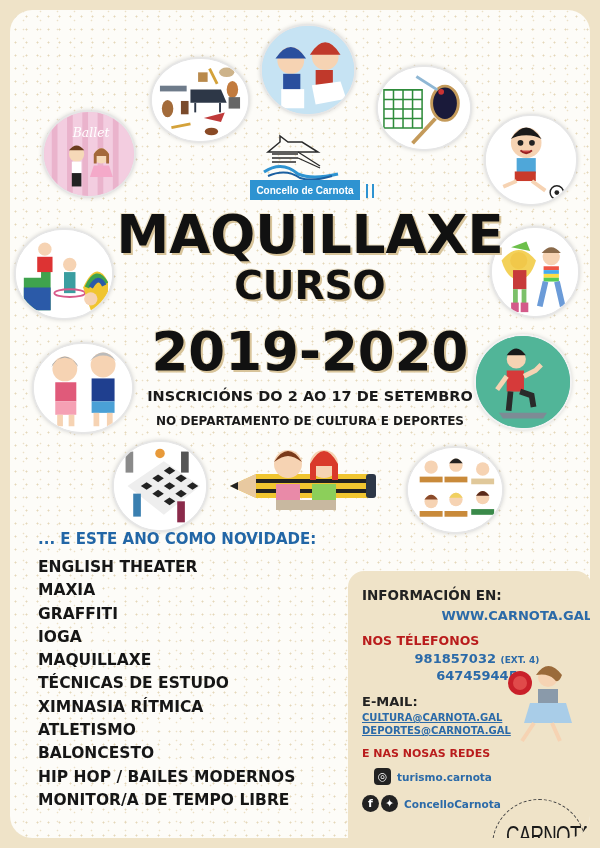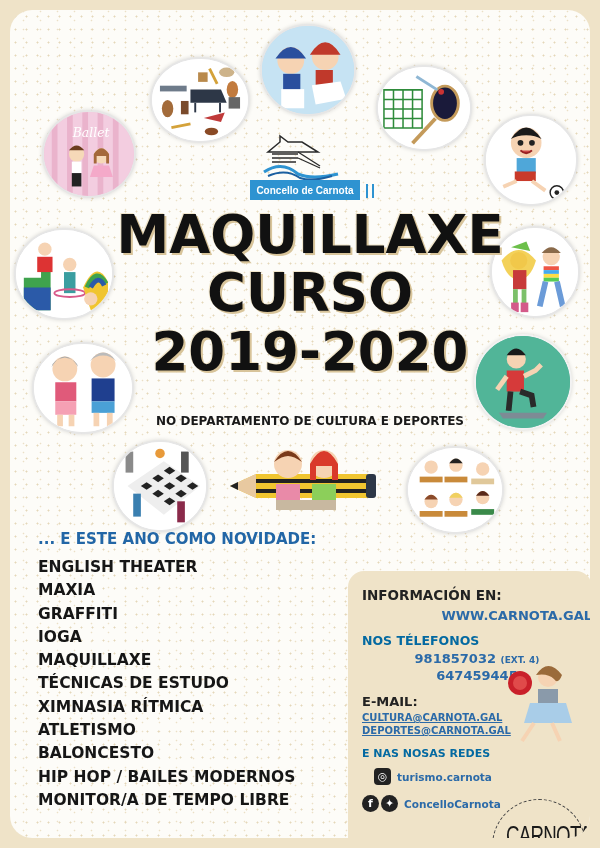--- a/index.html
+++ b/index.html
@@ -60,21 +60,21 @@
     left: 100px; width: 400px;
     text-align: center;
     font-family: "DejaVu Sans", sans-serif;
     font-weight: bold;
     color: #111;
     text-shadow: 2px 2px 0 #d8c49a, -1px -1px 0 #f1e6cc;
     letter-spacing: 0px;
     line-height: 1;
   }
   .t1 { top: 198px; font-size: 53px; }
-  .t2 { top: 256px; font-size: 53px; }
+  .t2 { top: 256px; font-size: 39px; }
   .t3 { top: 315px; font-size: 53px; }
 
   .insc {
     position: absolute;
     left: 100px; width: 400px;
     text-align: center;
     color: #1a1a1a;
     font-family: "DejaVu Sans", sans-serif;
     font-weight: bold;
   }
@@ -105,21 +105,21 @@
   .info {
     position: absolute;
     left: 338px; top: 561px;
     width: 244px; height: 334px;
     background: #efe3c8;
     border-radius: 16px;
     padding: 16px 0 0 14px;
   }
   .info .h { font-weight: bold; color: #222; font-size: 13.5px; }
   .info .link { font-weight: bold; color: #2b6aa8; font-size: 13px; text-align: right; }
-  .info .lbl { font-weight: bold; color: #0369a1; font-size: 12.5px; }
+  .info .lbl { font-weight: bold; color: #b91c1c; font-size: 12.5px; }
   .info .phone { font-weight: bold; color: #2b6aa8; font-size: 13px; line-height: 16px; text-align: center; }
   .info .ext { font-size: 9px; }
   .info .mail { font-weight: bold; color: #2b6aa8; font-size: 10px; line-height: 13px; text-decoration: underline; }
   .social {
     display: flex; align-items: center; gap: 6px;
     font-size: 10.5px; color: #2b6aa8; font-weight: bold;
   }
   .ico {
     width: 17px; height: 17px; border-radius: 4px;
     background: #222; display: inline-flex; align-items: center; justify-content: center;
@@ -384,20 +384,21 @@
       <path d="M18 48 q18 -8 32 2 q12 4 32 -2" stroke="#1b5fa0" stroke-width="2" fill="none"></path>
     </svg>
     <div class="logo-band">Concello de Carnota</div>
     <div class="logo-bars"></div>
   </div>
 
   <div class="title t1">MAQUILLAXE</div>
   <div class="title t2">CURSO</div>
   <div class="title t3">2019-2020</div>
 
+  <div class="insc insc1">INSCRICIÓNS DO 2 AO 17 DE SETEMBRO</div>
   <div class="insc insc2">NO DEPARTAMENTO DE CULTURA E DEPORTES</div>
 
   <div class="novidade-head">... E ESTE ANO COMO NOVIDADE:</div>
   <ul class="act-list">
     <li>ENGLISH THEATER</li>
     <li>MAXIA</li>
     <li>GRAFFITI</li>
     <li>IOGA</li>
     <li>MAQUILLAXE</li>
     <li>TÉCNICAS DE ESTUDO</li>

